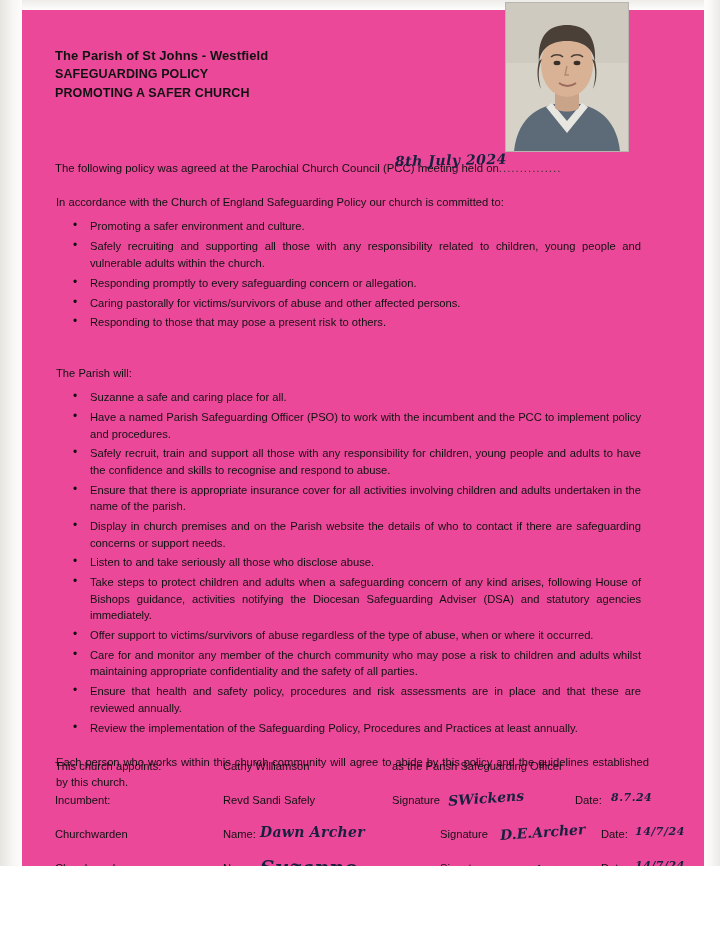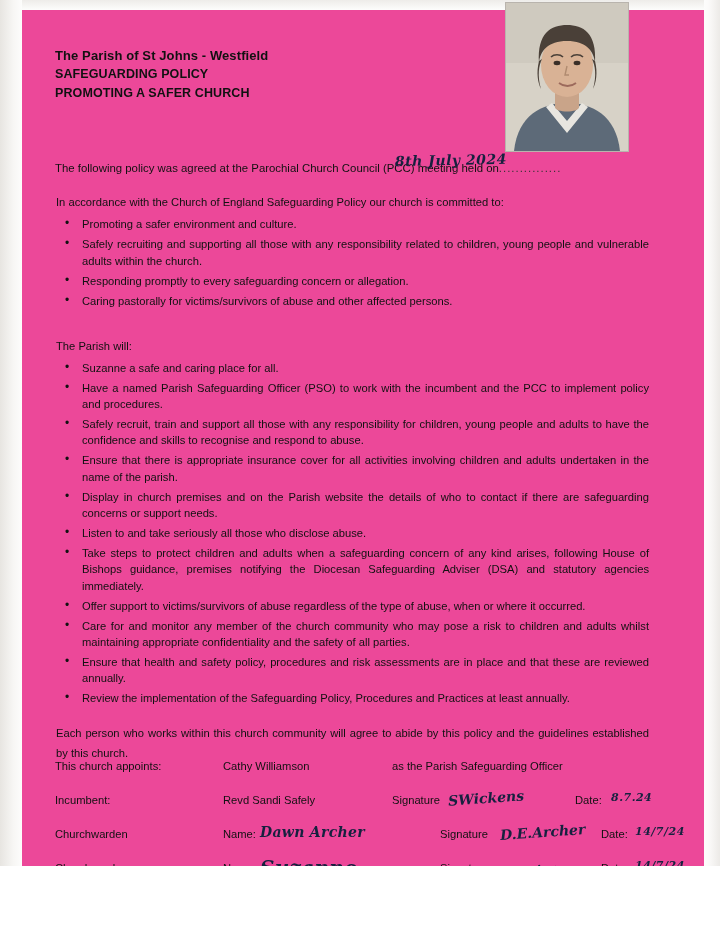--- a/index.html
+++ b/index.html
@@ -95,21 +95,21 @@
     left: 56px;
     top: 194px;
     width: 593px;
     font-size: 11.2px;
     line-height: 16.4px;
     text-align: justify;
   }
   .intro { margin: 0 0 6px 0; }
   ul.policy-list {
     list-style: none;
-    margin: 0;
+    margin: 8px;
     padding: 0;
   }
   ul.policy-list li {
     position: relative;
     padding-left: 26px;
     margin-bottom: 3.5px;
     text-align: justify;
   }
   ul.policy-list li::before {
     content: "\2022";
@@ -203,34 +203,35 @@
   </div>
 
   <div class="body-text">
     <p class="intro">In accordance with the Church of England Safeguarding Policy our church is committed to:</p>
 
     <ul class="policy-list">
       <li>Promoting a safer environment and culture.</li>
       <li>Safely recruiting and supporting all those with any responsibility related to children, young people and vulnerable adults within the church.</li>
       <li>Responding promptly to every safeguarding concern or allegation.</li>
       <li>Caring pastorally for victims/survivors of abuse and other affected persons.</li>
+      <li>Responding to those that may pose a present risk to others.</li>
     </ul>
 
     <div class="section-gap"></div>
 
     <p class="parish-will-heading">The Parish will:</p>
 
     <ul class="policy-list">
       <li>Suzanne a safe and caring place for all.</li>
       <li>Have a named Parish Safeguarding Officer (PSO) to work with the incumbent and the PCC to implement policy and procedures.</li>
       <li>Safely recruit, train and support all those with any responsibility for children, young people and adults to have the confidence and skills to recognise and respond to abuse.</li>
       <li>Ensure that there is appropriate insurance cover for all activities involving children and adults undertaken in the name of the parish.</li>
       <li>Display in church premises and on the Parish website the details of who to contact if there are safeguarding concerns or support needs.</li>
       <li>Listen to and take seriously all those who disclose abuse.</li>
-      <li>Take steps to protect children and adults when a safeguarding concern of any kind arises, following House of Bishops guidance, premises notifying the Diocesan Safeguarding Adviser (DSA) and statutory agencies immediately.</li>
+      <li>Take steps to protect children and adults when a safeguarding concern of any kind arises, following House of Bishops guidance, activities notifying the Diocesan Safeguarding Adviser (DSA) and statutory agencies immediately.</li>
       <li>Offer support to victims/survivors of abuse regardless of the type of abuse, when or where it occurred.</li>
       <li>Care for and monitor any member of the church community who may pose a risk to children and adults whilst maintaining appropriate confidentiality and the safety of all parties.</li>
       <li>Ensure that health and safety policy, procedures and risk assessments are in place and that these are reviewed annually.</li>
       <li>Review the implementation of the Safeguarding Policy, Procedures and Practices at least annually.</li>
     </ul>
 
     <p class="closing">Each person who works within this church community will agree to abide by this policy and the guidelines established by this church.</p>
   </div>
 
   <div class="signoff">

